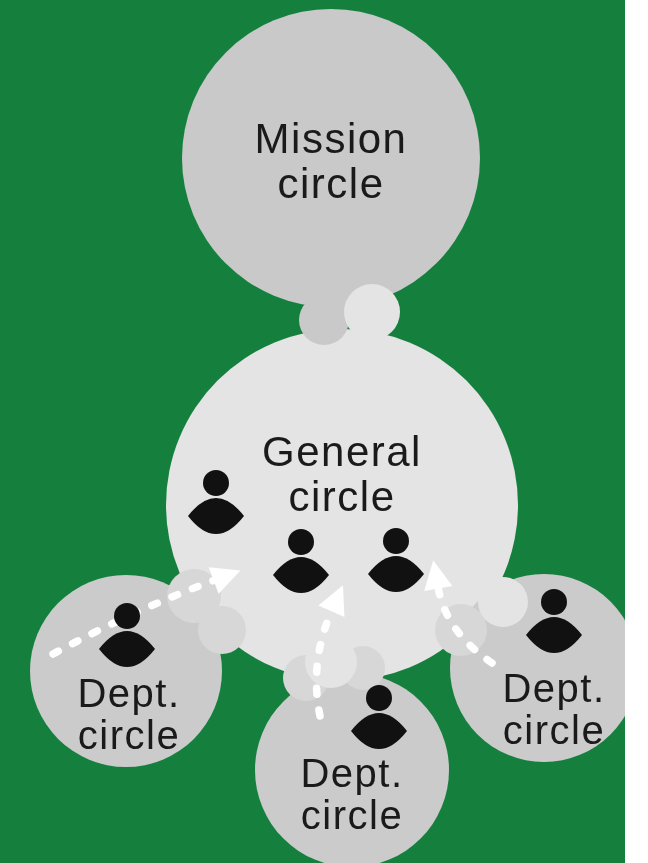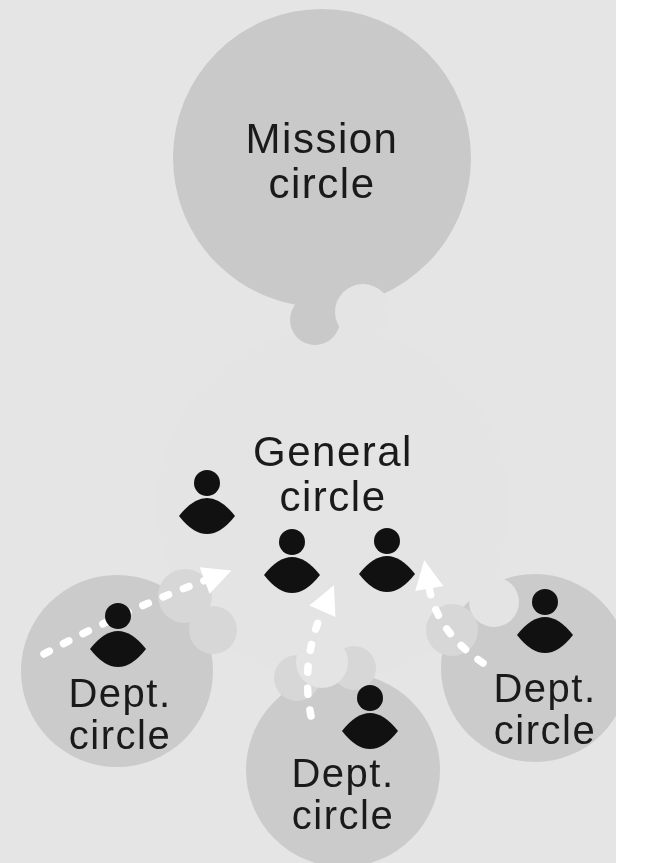--- a/index.html
+++ b/index.html
@@ -1,22 +1,23 @@
 <!DOCTYPE html>
 <html><head>
 <meta charset="utf-8">
 <style>
   html, body { margin: 0; padding: 0; background: #ffffff; }
   .stage {
     position: relative;
     width: 616px;
     height: 863px;
     overflow: hidden;
-    background: #e5e5e5;
+    background: #15803d;
     font-family: "Liberation Sans", sans-serif;
+    padding-left: 9px;
   }
   svg { display: block; }
   .label {
     font-family: "Liberation Sans", sans-serif;
     letter-spacing: 1.5px;
     text-anchor: middle;
   }
   .label-lg { font-size: 42px; }
   .label-md { font-size: 40px; }
   .arrow-path {

